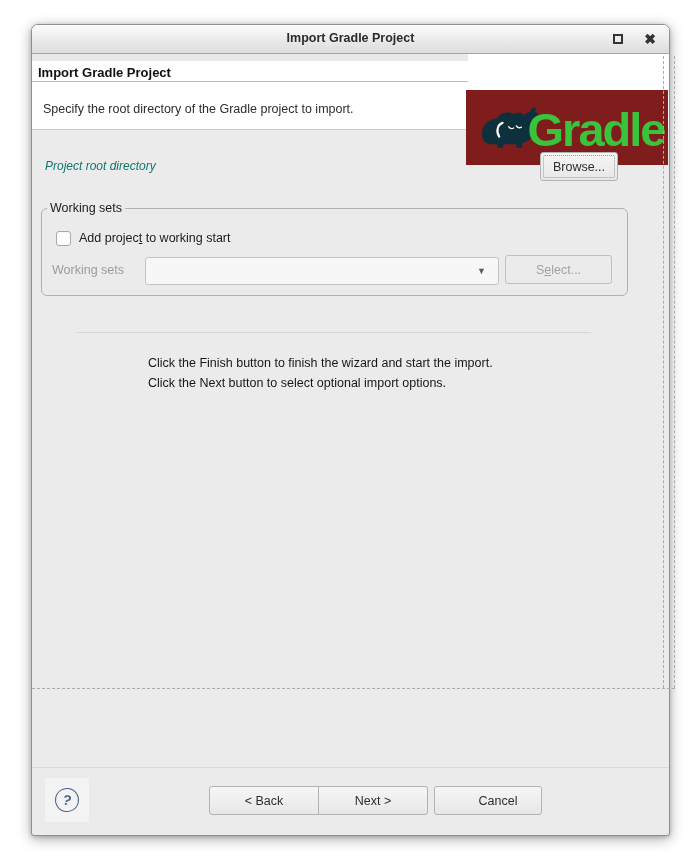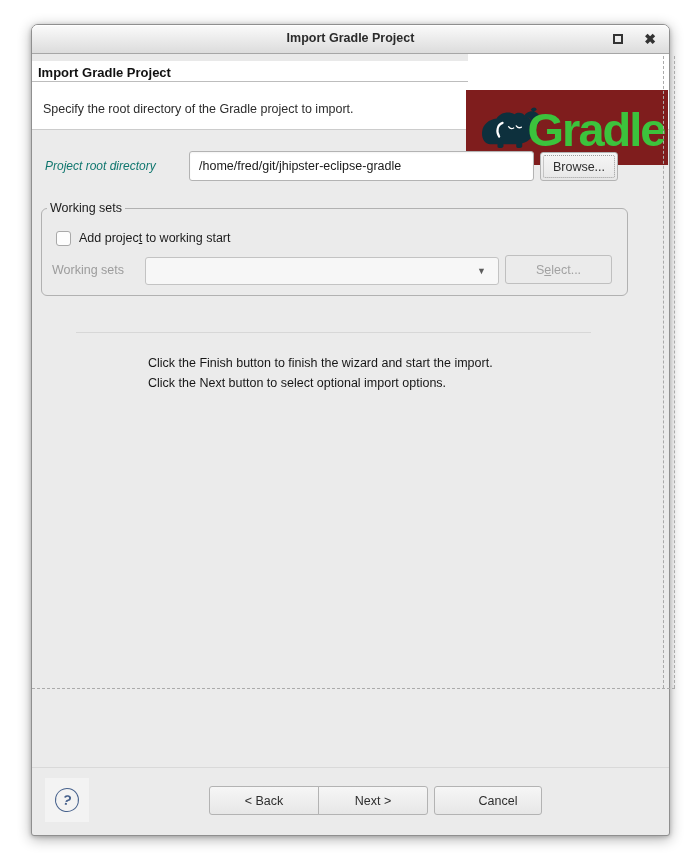--- a/index.html
+++ b/index.html
@@ -190,21 +190,20 @@
           <path d="M53,38 C41,42 37,58 45,70" stroke="#ffffff" stroke-width="5" fill="none" stroke-linecap="round"></path>
           <path d="M67,47 q5,7 12,3" stroke="#ffffff" stroke-width="3" fill="none" stroke-linecap="round"></path>
           <path d="M85,45 q5,7 12,3" stroke="#ffffff" stroke-width="3" fill="none" stroke-linecap="round"></path>
         </svg>
       </span>
       <span class="logo-text">Gradle</span>
     </div>
   </div>
 
   <div class="label project-root-label">Project root directory</div>
-  <input class="project-root-input" type="text" value="/home/fred/git/jhipster-eclipse-gradle" style="">
   <div class="gtk-btn browse-btn">
     <span>Browse...</span>
     <span class="focus-ring"></span>
   </div>
 
   <div class="group">
     <div class="group-legend">Working sets</div>
     <div class="checkbox"></div>
     <div class="checkbox-label"><span>Add projec</span><span class="mnemonic">t</span><span> to working start</span></div>
     <div class="ws-label">Working sets</div>

